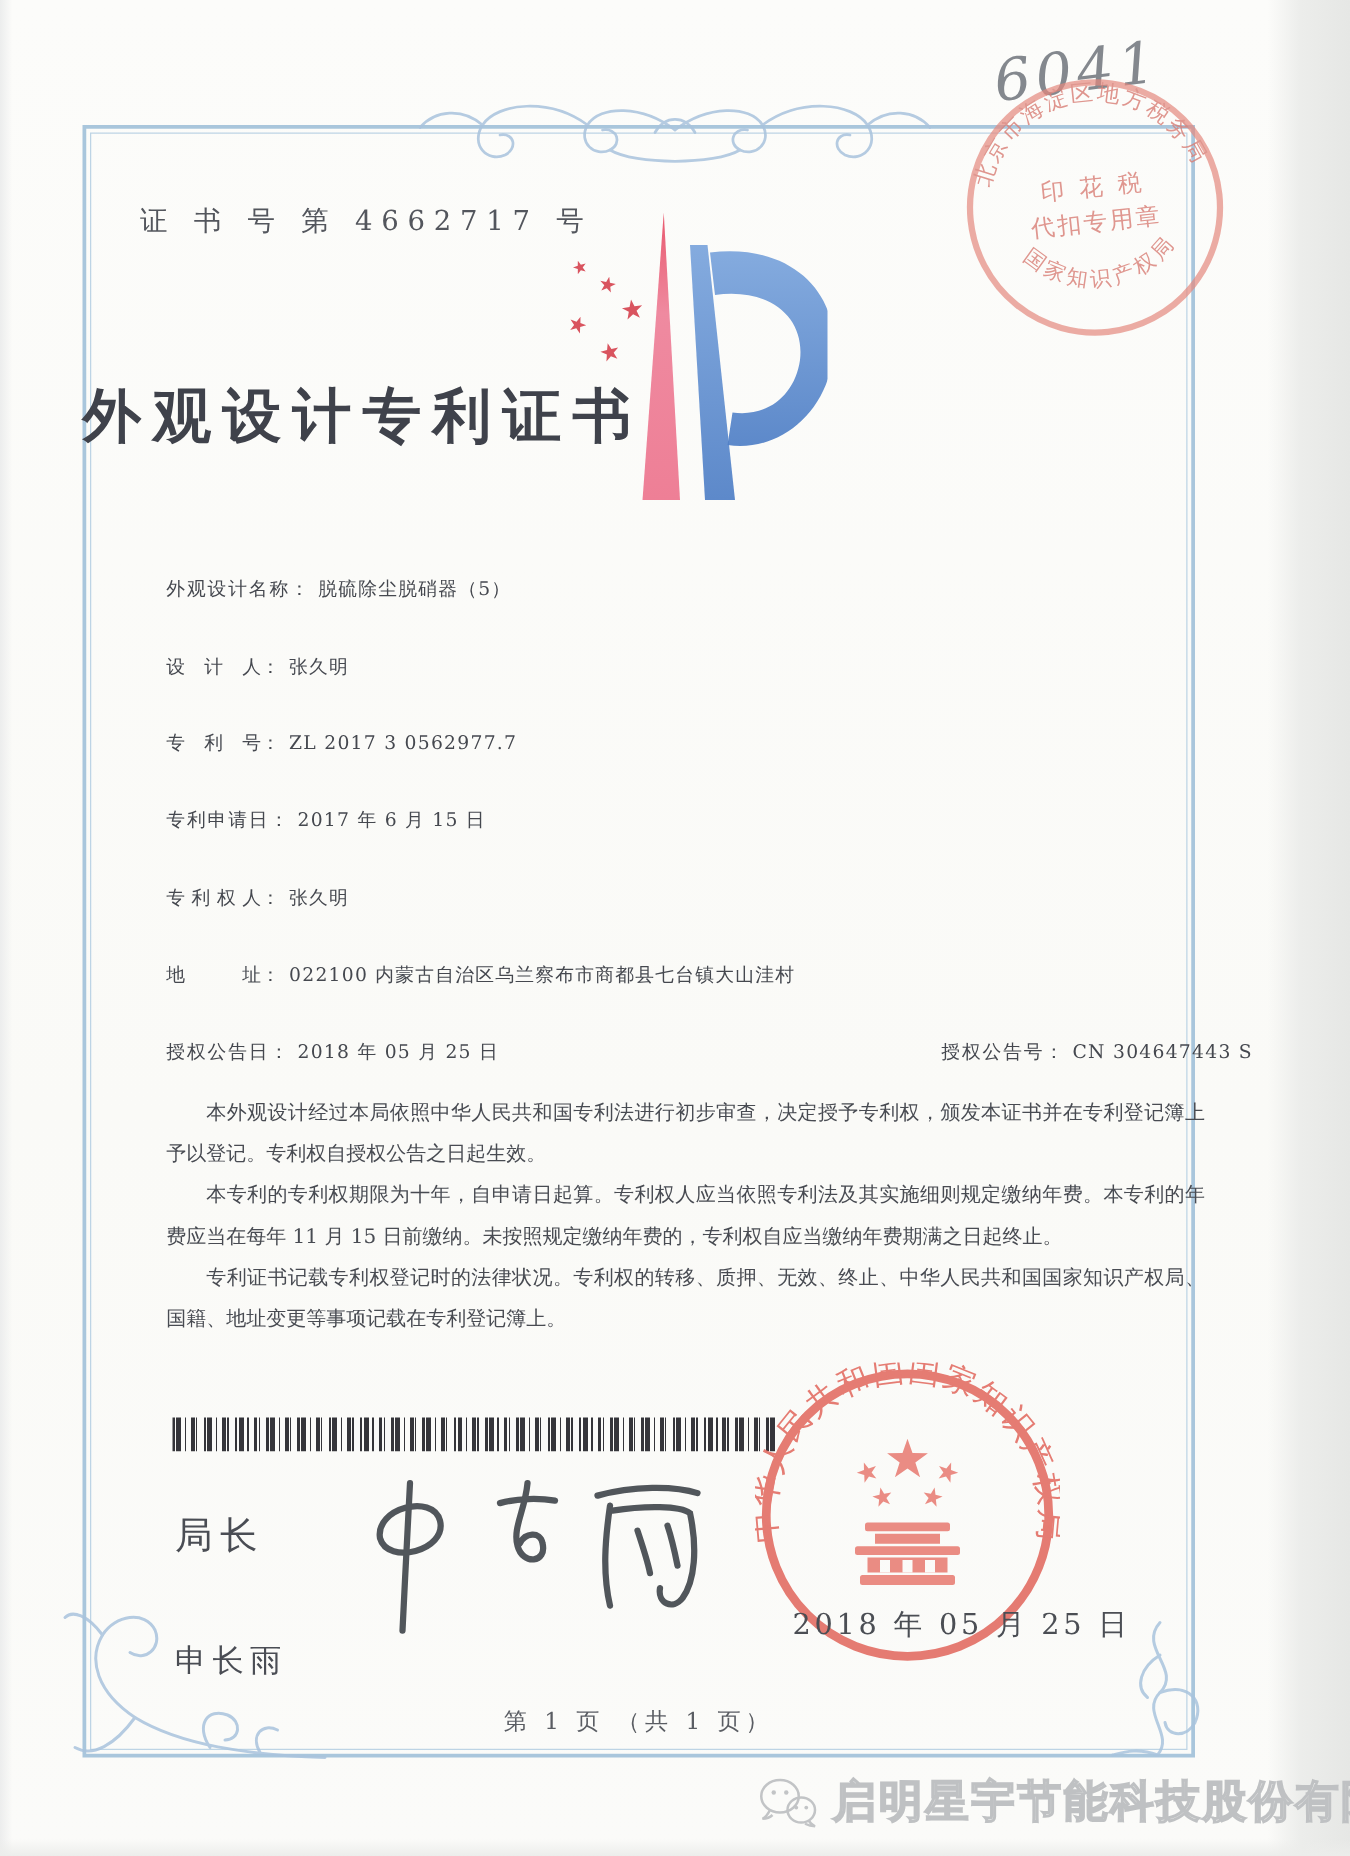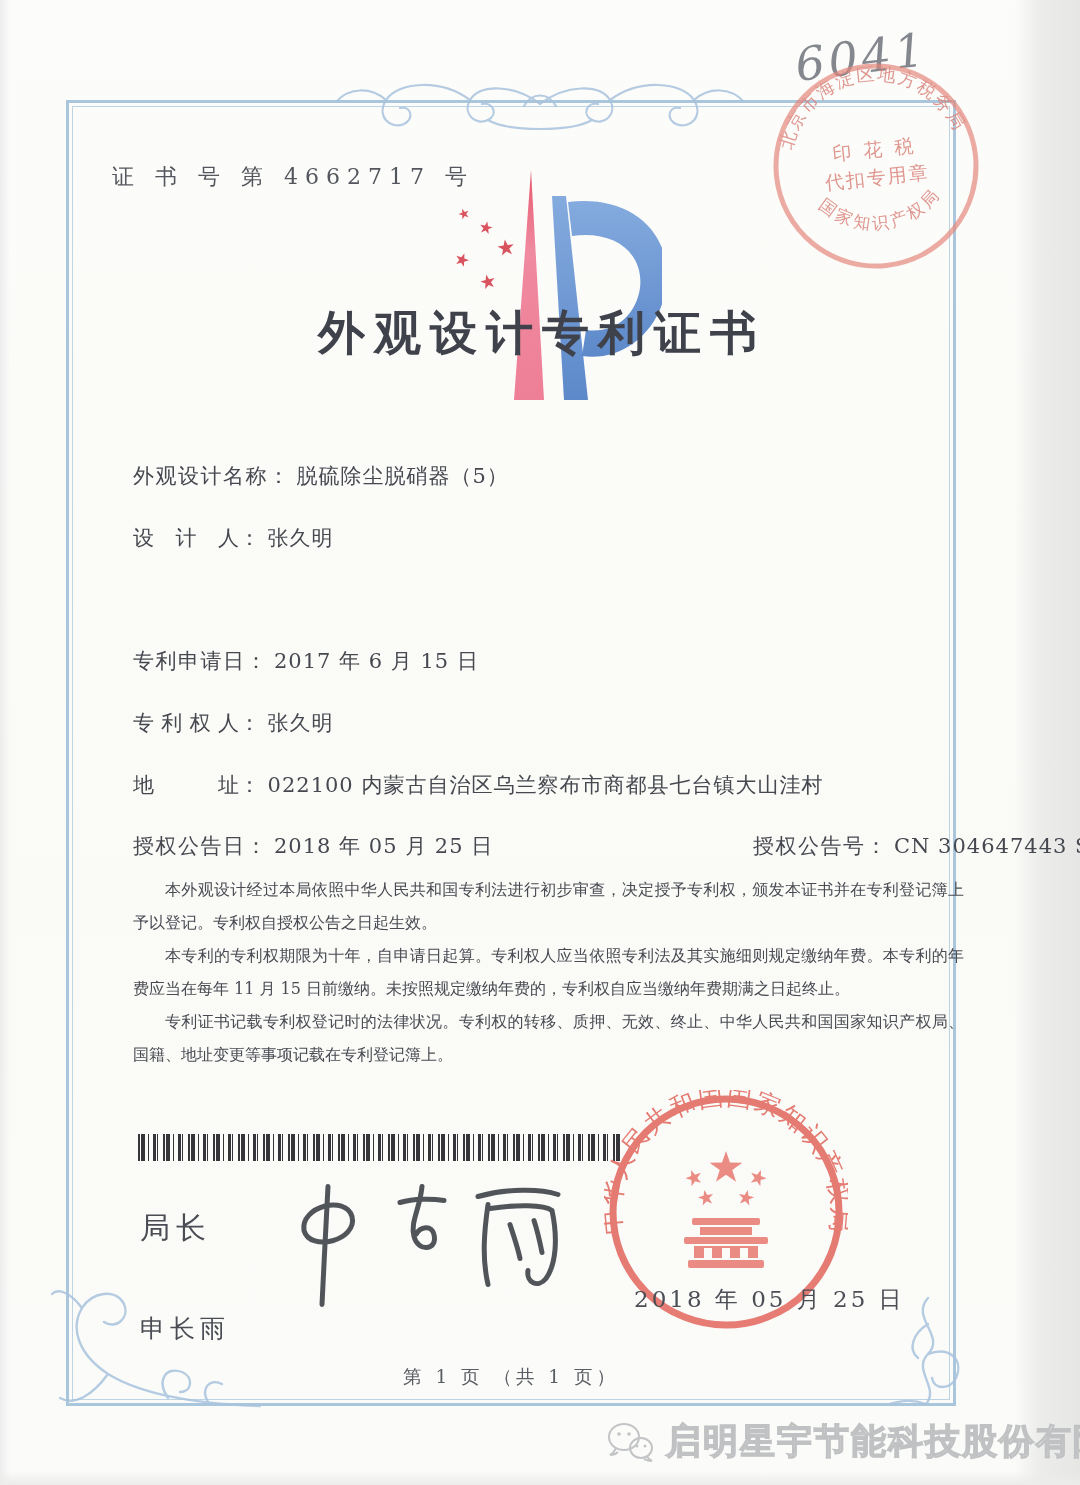--- a/index.html
+++ b/index.html
@@ -28,24 +28,24 @@
     letter-spacing:7px; color:#53565d; }
 
   .handwritten-note { position:absolute; left:795px; top:30px; font-size:46px;
     color:#84888e; transform:rotate(-7deg); font-style:italic;
     font-family:"DejaVu Serif","Liberation Serif",serif; letter-spacing:4px; }
 
   .tax-stamp { position:absolute; left:762px; top:52px; width:228px; height:228px; opacity:.82; }
 
   .logo { position:absolute; left:418px; top:148px; width:244px; height:272px; }
 
-  .doc-title { position:absolute; left:66px; top:302px; width:952px; text-align:center;
+  .doc-title { position:absolute; left:66px; top:302px; width:952px; 
     font-size:47px; font-weight:600; letter-spacing:9px; color:#3f424b; }
 
-  .field-row { position:absolute; left:133px; width:830px; font-size:21px;
+  .field-row { position:absolute; left:133px; width:830px; font-size:15px;
     letter-spacing:1.5px; color:#45484f; white-space:nowrap; }
   .flabel { display:inline-block; vertical-align:bottom; }
   .flabel.spread { width:5.05em; text-align:justify; text-align-last:justify; letter-spacing:0; }
   .fcolon { display:inline-block; margin-right:6px; }
   .fvalue { letter-spacing:1px; }
   .grant-no { position:absolute; left:620px; top:0; }
 
   .paragraphs { position:absolute; left:133px; top:873px; width:831px;
     font-size:16px; line-height:33px; text-align:justify; color:#484b52; }
   .paragraphs p { text-indent:2em; margin:0; }
@@ -168,20 +168,23 @@
     </g>
   </svg>
 
   <div class="doc-title">外观设计专利证书</div>
 
   <div class="field-row" style="top:462px;">
     <span class="flabel">外观设计名称</span><span class="fcolon">：</span><span class="fvalue">脱硫除尘脱硝器（5）</span>
   </div>
   <div class="field-row" style="top:524px;">
     <span class="flabel spread">设计人</span><span class="fcolon">：</span><span class="fvalue">张久明</span>
+  </div>
+  <div class="field-row" style="top:585px;">
+    <span class="flabel spread">专利号</span><span class="fcolon">：</span><span class="fvalue">ZL 2017 3 0562977.7</span>
   </div>
   <div class="field-row" style="top:647px;">
     <span class="flabel">专利申请日</span><span class="fcolon">：</span><span class="fvalue">2017 年 6 月 15 日</span>
   </div>
   <div class="field-row" style="top:709px;">
     <span class="flabel spread">专利权人</span><span class="fcolon">：</span><span class="fvalue">张久明</span>
   </div>
   <div class="field-row" style="top:771px;">
     <span class="flabel spread">地址</span><span class="fcolon">：</span><span class="fvalue">022100  内蒙古自治区乌兰察布市商都县七台镇大山洼村</span>
   </div>

